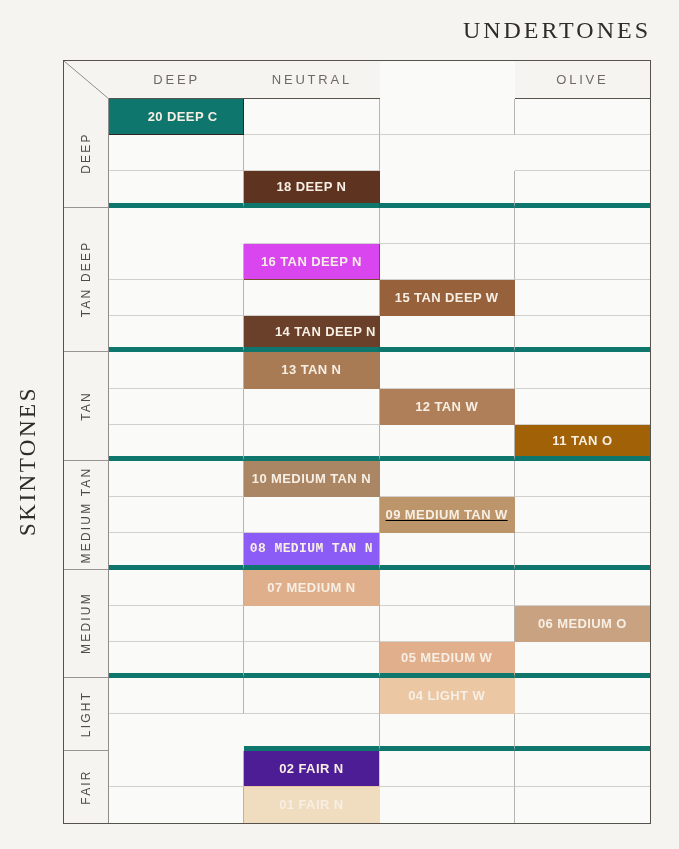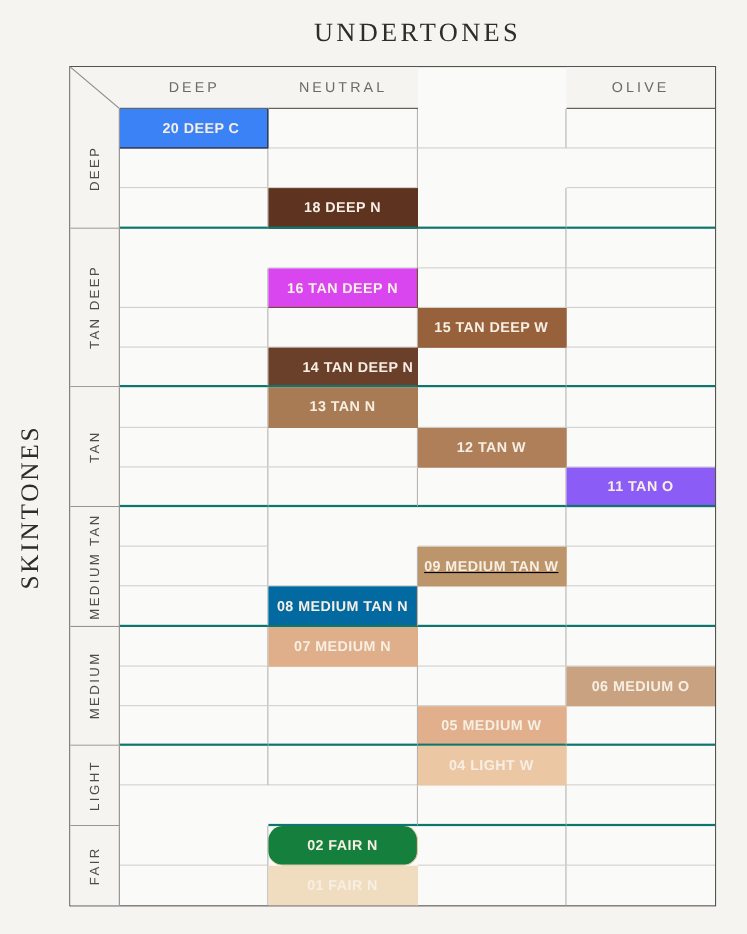--- a/index.html
+++ b/index.html
@@ -4,21 +4,21 @@
 <style>
   * { margin:0; padding:0; box-sizing:border-box; }
   html,body { background:#f5f4f1; }
   .canvas {
     position:relative; width:679px; height:849px;
     background:#f5f4f1; overflow:hidden;
     font-family:"Liberation Sans", sans-serif;
   }
   .main-title {
     position:absolute; left:108px; top:17px; width:543px;
-    text-align:center; font-family:"Liberation Serif", serif;
+    text-align:right; font-family:"Liberation Serif", serif;
     font-size:24px; letter-spacing:3px; color:#2f2d2a; font-weight:400;
   }
   .side-title-wrap {
     position:absolute; left:0; top:98px; width:56px; height:726px;
     display:flex; align-items:center; justify-content:center;
   }
   .side-title {
     transform:rotate(-90deg); white-space:nowrap;
     font-family:"Liberation Serif", serif;
     font-size:23px; letter-spacing:2.5px; color:#2f2d2a;
@@ -46,21 +46,21 @@
   .group-cell.last-group { border-bottom:none; }
   .group-label {
     transform:rotate(-90deg); white-space:nowrap;
     font-size:12px; letter-spacing:2.2px; color:#4e4c49;
   }
   .cell {
     border-right:1px solid #b6b4b1; border-bottom:1px solid #d2d0cd;
     display:flex; align-items:center; justify-content:center;
   }
   .cell.last-col { border-right:none; }
-  .cell.group-end { border-bottom:2px solid #0f766e; }
+  .cell.group-end { border-bottom:5px solid #0f766e; }
   .cell.last-row { border-bottom:none; }
   .cell .shade-label {
     font-weight:bold; font-size:13px; letter-spacing:0.4px;
     color:#f7efe4; white-space:nowrap;
   }
 </style>
 </head>
 <body>
 
 <div class="canvas">
@@ -91,21 +91,21 @@
       </div>
       <div class="group-cell" style="grid-row: 15 / span 3;">
         <span class="group-label">MEDIUM</span>
       </div>
       <div class="group-cell" style="grid-row: 18 / span 2;">
         <span class="group-label">LIGHT</span>
       </div>
       <div class="group-cell last-group" style="grid-row: 20 / span 2;">
         <span class="group-label">FAIR</span>
       </div>
-      <div class="cell" style="grid-area: 2 / 2; background: #3b82f6; border-right-color: rgb(52, 33, 25); border-bottom-color: rgb(52, 33, 25); padding-left: 13px;">
+      <div class="cell" style="grid-area: 2 / 2; background: #0f766e; border-right-color: rgb(52, 33, 25); border-bottom-color: rgb(52, 33, 25); padding-left: 13px;">
         <span class="shade-label">20 DEEP C</span>
       </div>
       <div class="cell" style="grid-area: 2 / 3;"></div>
       <div class="cell" style="grid-area: 2 / 4;"></div>
       <div class="cell last-col" style="grid-area: 2 / 5;"></div>
       <div class="cell" style="grid-area: 3 / 2;"></div>
       <div class="cell" style="grid-area: 3 / 3;"></div>
       <div class="cell last-col" style="grid-area: 3 / 5;"></div>
       <div class="cell group-end" style="grid-area: 4 / 2;"></div>
       <div class="cell group-end" style="grid-area: 4 / 3; background: rgb(94, 52, 33); border-right-color: rgb(94, 52, 33);">
@@ -142,34 +142,37 @@
       <div class="cell last-col" style="grid-area: 9 / 5;"></div>
       <div class="cell" style="grid-area: 10 / 2;"></div>
       <div class="cell" style="grid-area: 10 / 3;"></div>
       <div class="cell" style="grid-area: 10 / 4; background: rgb(175, 127, 90); border-right-color: rgb(175, 127, 90); border-bottom-color: rgb(175, 127, 90);">
         <span class="shade-label">12 TAN W</span>
       </div>
       <div class="cell last-col" style="grid-area: 10 / 5;"></div>
       <div class="cell group-end" style="grid-area: 11 / 2;"></div>
       <div class="cell group-end" style="grid-area: 11 / 3;"></div>
       <div class="cell group-end" style="grid-area: 11 / 4;"></div>
-      <div class="cell last-col group-end" style="grid-area: 11 / 5; background: #8b5cf6;">
+      <div class="cell last-col group-end" style="grid-area: 11 / 5; background: #a16207;">
         <span class="shade-label">11 TAN O</span>
       </div>
       <div class="cell" style="grid-area: 12 / 2;"></div>
+      <div class="cell" style="grid-area: 12 / 3; background: rgb(171, 134, 100); border-right-color: rgb(171, 134, 100); border-bottom-color: rgb(171, 134, 100);">
+        <span class="shade-label">10 MEDIUM TAN N</span>
+      </div>
       <div class="cell" style="grid-area: 12 / 4;"></div>
       <div class="cell last-col" style="grid-area: 12 / 5;"></div>
       <div class="cell" style="grid-area: 13 / 2;"></div>
       <div class="cell" style="grid-area: 13 / 3;"></div>
       <div class="cell" style="grid-area: 13 / 4; background: rgb(188, 149, 107); border-right-color: rgb(188, 149, 107); border-bottom-color: rgb(188, 149, 107); text-decoration: underline;">
         <span class="shade-label">09 MEDIUM TAN W</span>
       </div>
       <div class="cell last-col" style="grid-area: 13 / 5;"></div>
       <div class="cell group-end" style="grid-area: 14 / 2;"></div>
-      <div class="cell group-end" style="grid-area: 14 / 3; background: #0369a1; border-right-color: rgb(211, 174, 147);">
+      <div class="cell group-end" style="grid-area: 14 / 3; background: #8b5cf6; border-right-color: rgb(211, 174, 147); font-family: Liberation Mono, monospace;">
         <span class="shade-label">08 MEDIUM TAN N</span>
       </div>
       <div class="cell group-end" style="grid-area: 14 / 4;"></div>
       <div class="cell last-col group-end" style="grid-area: 14 / 5;"></div>
       <div class="cell" style="grid-area: 15 / 2;"></div>
       <div class="cell" style="grid-area: 15 / 3; background: rgb(223, 174, 138); border-right-color: rgb(223, 174, 138); border-bottom-color: rgb(223, 174, 138);">
         <span class="shade-label">07 MEDIUM N</span>
       </div>
       <div class="cell" style="grid-area: 15 / 4;"></div>
       <div class="cell last-col" style="grid-area: 15 / 5;"></div>
@@ -188,21 +191,21 @@
       <div class="cell" style="grid-area: 18 / 2;"></div>
       <div class="cell" style="grid-area: 18 / 3;"></div>
       <div class="cell" style="grid-area: 18 / 4; background: rgb(235, 199, 163); border-right-color: rgb(235, 199, 163); border-bottom-color: rgb(235, 199, 163);">
         <span class="shade-label">04 LIGHT W</span>
       </div>
       <div class="cell last-col" style="grid-area: 18 / 5;"></div>
       <div class="cell group-end" style="grid-area: 19 / 3;"></div>
       <div class="cell group-end" style="grid-area: 19 / 4;"></div>
       <div class="cell last-col group-end" style="grid-area: 19 / 5;"></div>
       <div class="cell" style="grid-area: 20 / 2;"></div>
-      <div class="cell" style="grid-area: 20 / 3; background: #15803d; border-right-color: rgb(232, 199, 162); border-bottom-color: rgb(232, 199, 162); border-radius: 13px;">
+      <div class="cell" style="grid-area: 20 / 3; background: #4c1d95; border-right-color: rgb(232, 199, 162); border-bottom-color: rgb(232, 199, 162);">
         <span class="shade-label">02 FAIR N</span>
       </div>
       <div class="cell" style="grid-area: 20 / 4;"></div>
       <div class="cell last-col" style="grid-area: 20 / 5;"></div>
       <div class="cell last-row" style="grid-area: 21 / 2;"></div>
       <div class="cell last-row" style="grid-area: 21 / 3; background: rgb(240, 220, 191); border-right-color: rgb(240, 220, 191);">
         <span class="shade-label">01 FAIR N</span>
       </div>
       <div class="cell last-row" style="grid-area: 21 / 4;"></div>
       <div class="cell last-col last-row" style="grid-area: 21 / 5;"></div>

